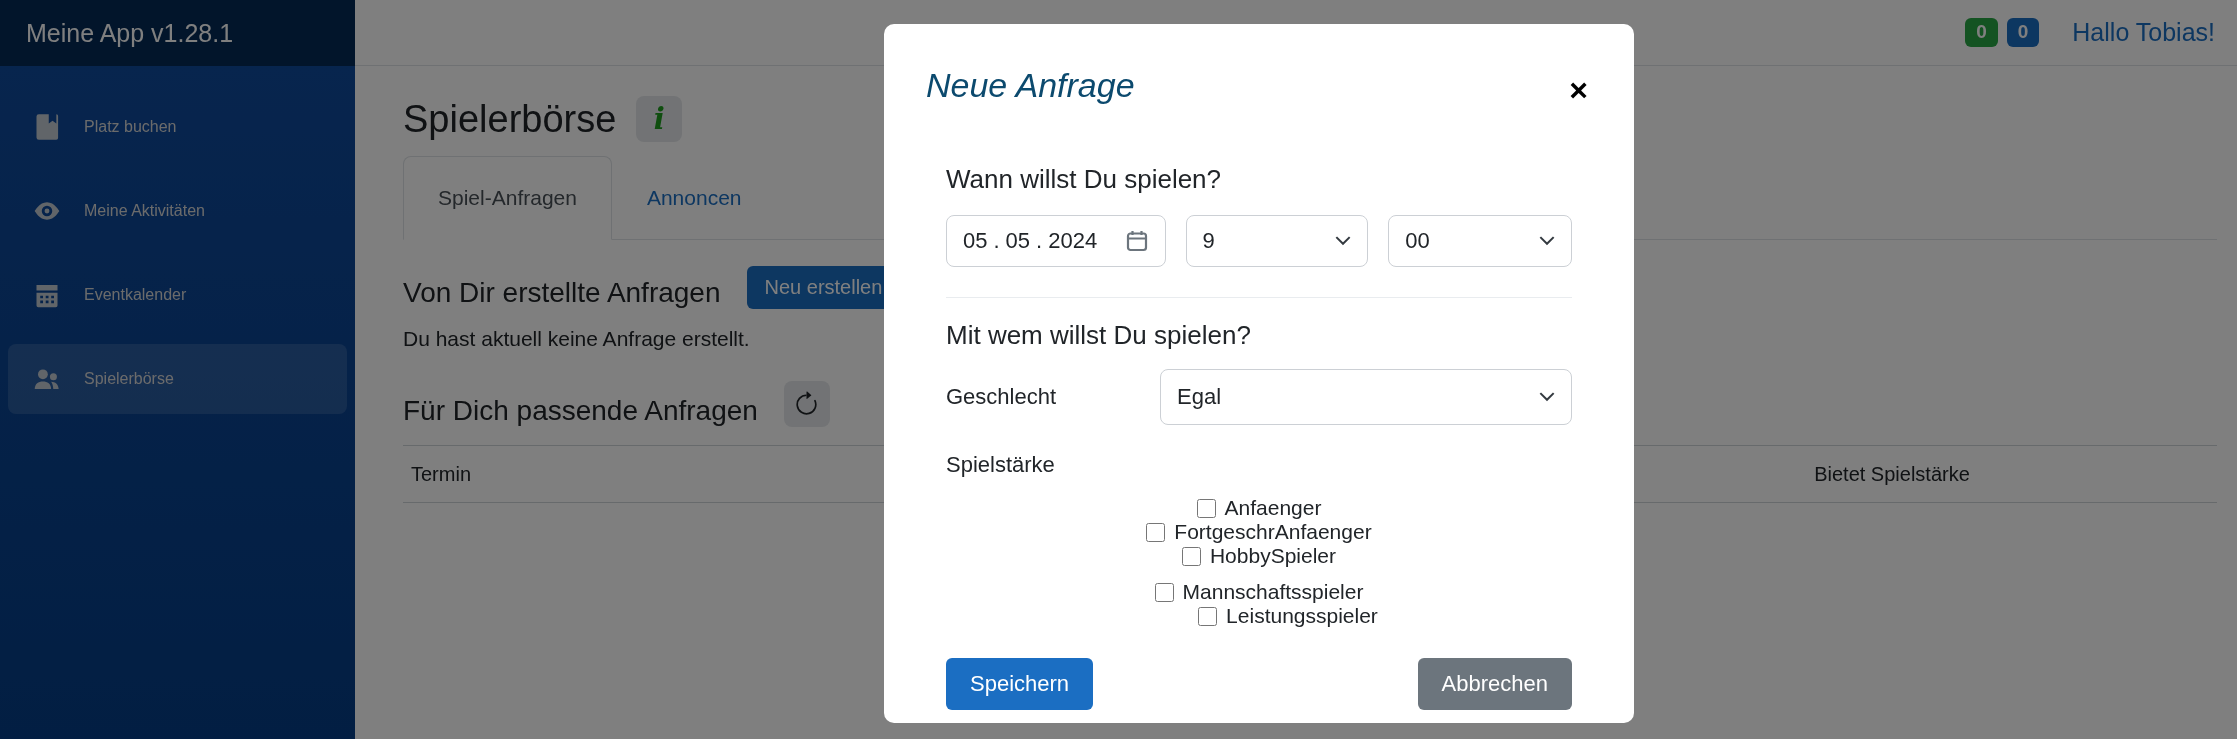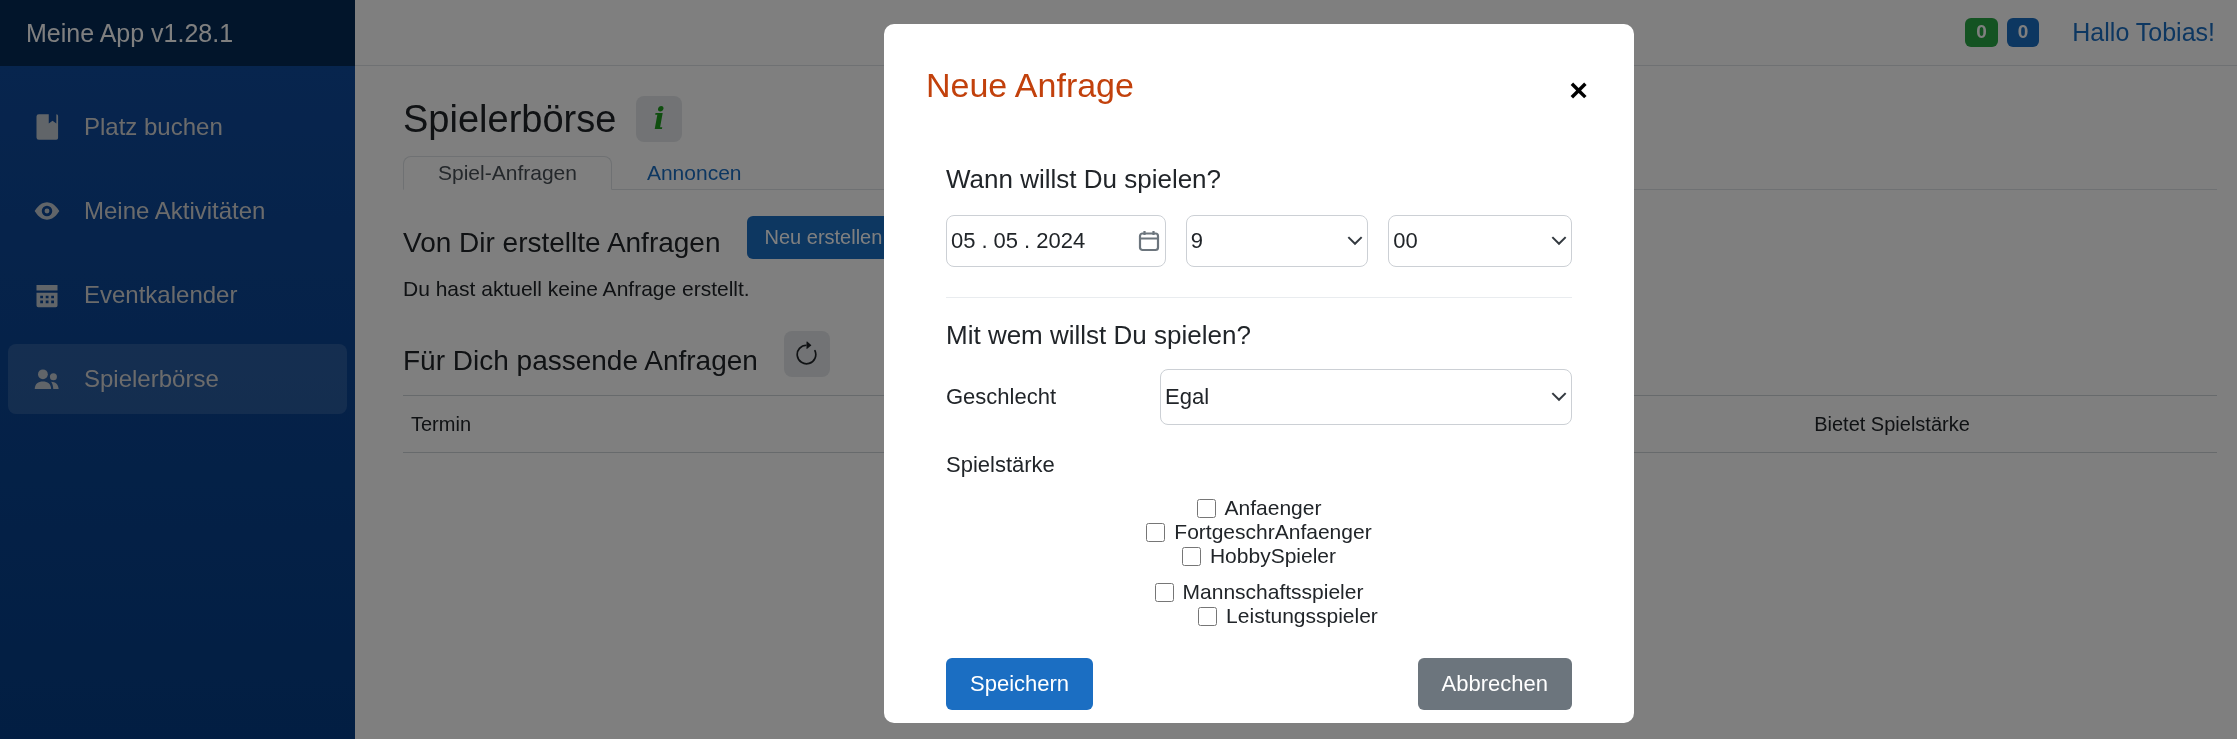--- a/index.html
+++ b/index.html
@@ -33,21 +33,21 @@
 
   
   .sidebar {
     position: absolute; left: 0; top: 66px; width: 355px; height: 673px;
     background: linear-gradient(180deg, #0f4a9c 0%, #053d86 100%);
     padding-top: 26px;
   }
   .nav-item {
     height: 70px; margin: 0 8px 14px 8px; border-radius: 8px;
     display: flex; align-items: center; gap: 22px; padding-left: 24px;
-    color: #d7d7d7; font-size: 24px; cursor: pointer;
+    color: #d7d7d7; font-size: 16px; cursor: pointer;
   }
   .nav-item.active { background: rgba(255,255,255,0.13); }
   .nav-icon { width: 30px; height: 30px; flex: none; display: flex; align-items: center; justify-content: center; }
   .nav-icon svg { width: 28px; height: 28px; fill: #c3cbd3; }
 
   
   .content {
     position: absolute; left: 355px; top: 66px; right: 0; bottom: 0;
     background: #ffffff; padding: 30px 20px 0 48px;
   }
@@ -56,21 +56,21 @@
   .icon-btn {
     width: 46px; height: 46px; border-radius: 8px; background: #e4e7ea;
     border: none; display: flex; align-items: center; justify-content: center; cursor: pointer;
   }
   .info-glyph {
     font-family: "DejaVu Serif", serif; font-style: italic; font-weight: bold;
     font-size: 29px; color: #1f9d1f; line-height: 1;
   }
   .tabs { margin-top: 14px; display: flex; border-bottom: 1px solid #dee2e6; }
   .tab {
-    font-size: 21px; padding: 4px 34px; cursor: pointer;
+    font-size: 21px; padding: 29px 34px; cursor: pointer;
     border: 1px solid transparent; border-bottom: none;
     border-radius: 8px 8px 0 0; margin-bottom: -1px;
   }
   .tab.active { background: #fff; border-color: #dee2e6; border-bottom: 1px solid #fff; color: #495057; }
   .tab.inactive { color: #1b6ec2; }
 
   .section-row { margin-top: 26px; display: flex; align-items: flex-end; gap: 26px; }
   .section-heading { font-size: 28px; font-weight: 500; color: #212529; }
   .btn-primary {
     background: #1b6ec2; color: #fff; border: none; border-radius: 6px;
@@ -88,36 +88,36 @@
   .th-termin { flex: 1; padding-left: 8px; }
   .th-bietet { width: 650px; text-align: center; }
 
   
   .backdrop { position: absolute; inset: 0; background: rgba(0,0,0,0.5); z-index: 50; cursor: pointer; }
   .modal {
     position: absolute; left: 884px; top: 24px; width: 750px; height: 699px;
     background: #fff; border-radius: 10px; z-index: 60; overflow: hidden;
   }
   .modal-header { padding: 42px 42px 0 42px; display: flex; align-items: flex-start; justify-content: space-between; }
-  .modal-title { font-size: 34px; font-weight: 500; color: #c2410c; line-height: 1.15; }
+  .modal-title { font-size: 34px; font-weight: 500; color: #0c4a6e; line-height: 1.15; font-style: italic; }
   .modal-close {
     background: none; border: none; cursor: pointer; line-height: 1;
     font-size: 32px; font-weight: 900; color: #000; padding: 8px 4px 0 0;
     font-family: inherit;
   }
   .modal-body { padding: 0 62px; }
   .q-heading { font-size: 26px; font-weight: 500; color: #212529; }
   .q1 { margin-top: 58px; }
   .q2 { margin-top: 22px; }
 
   .controls-row { margin-top: 20px; display: flex; gap: 20px; }
   .field {
     border: 1px solid #ccd0d5; border-radius: 8px; height: 52px;
     display: flex; align-items: center; font-size: 22px; color: #212529;
-    padding: 0 4px; cursor: pointer; background: #fff;
+    padding: 0 16px; cursor: pointer; background: #fff;
   }
   .date-field { width: 220px; justify-content: space-between; }
   .date-text { display: flex; align-items: center; gap: 6px; }
   .cal-svg { width: 24px; height: 24px; }
   .select-field { justify-content: space-between; }
   .w-hour { width: 183px; }
   .w-min  { width: 184px; }
   .chev-svg { width: 16px; height: 10px; }
 
   .divider { border: none; border-top: 1px solid #e9ecef; margin-top: 30px; }

